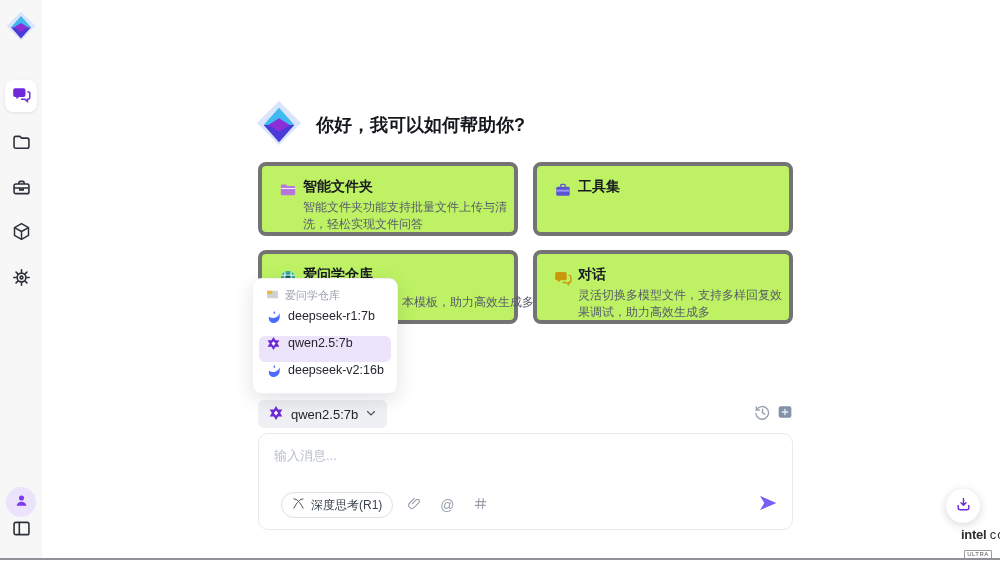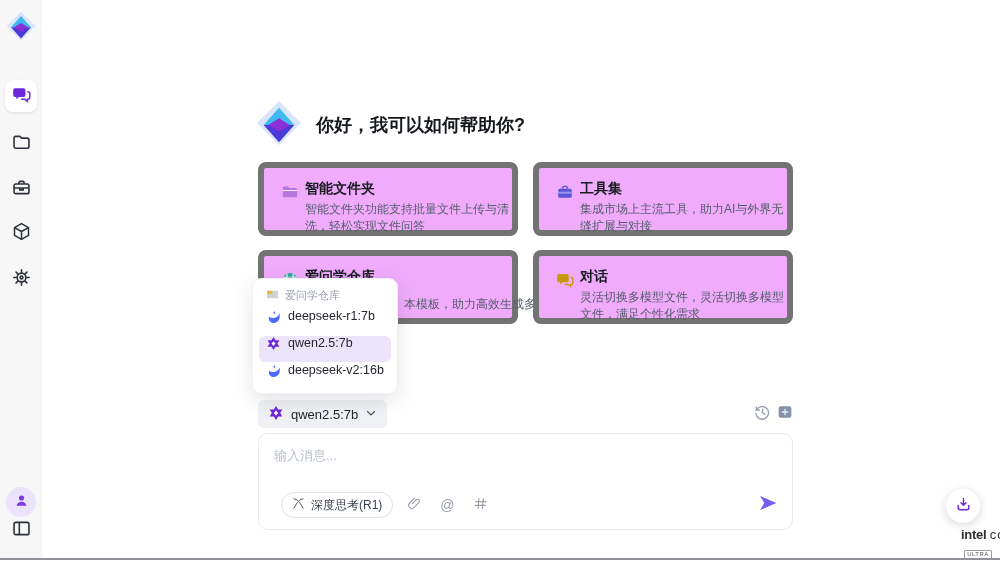--- a/index.html
+++ b/index.html
@@ -13,21 +13,21 @@
   .sidebar { position:absolute; left:0; top:0; width:42px; height:560px; background:#f7f7f8; z-index:5; }
   .side-abs { position:absolute; left:50%; transform:translateX(-50%); display:flex; align-items:center; justify-content:center; cursor:pointer; }
   .logo-btn { top:12px; width:32px; height:32px; }
   .nav-active { top:80px; width:32px; height:32px; background:#fff; border-radius:8px; box-shadow:0 1px 3px rgba(20,20,40,.10); }
   .nav-plain { width:26px; height:26px; }
   .acct { top:487px; width:30px; height:30px; border-radius:50%; background:#ebe3fb; }
   
   .greet-logo { position:absolute; left:256px; top:100px; width:46px; height:46px; }
   .greet-title { position:absolute; left:316px; top:113px; font-size:18px; font-weight:bold; color:#14171c; }
   
-  .card { position:absolute; width:260px; height:74px; background:#f0abfc; border:6px solid #737373; border-radius:8px; cursor:pointer; }
+  .card { position:absolute; width:260px; height:74px; background:#bef264; border:4px solid #737373; border-radius:8px; cursor:pointer; }
   .card-icon { position:absolute; left:17px; top:15px; width:18px; height:18px; }
   .card-title { position:absolute; left:41px; top:12px; font-size:14px; font-weight:bold; color:#181b20; }
   .card-desc { position:absolute; left:41px; top:33px; width:206px; font-size:12px; line-height:17px; color:#565d6b; }
   .card-desc-frag { position:absolute; left:140px; top:40px; white-space:nowrap; font-size:12px; color:#565d6b; }
   
   .dropdown { position:absolute; left:253px; top:279px; width:144px; height:114px; background:#fff; border-radius:8px;
     box-shadow:0 0 0 1px #f1f1f5, 0 6px 20px rgba(20,25,50,.13); z-index:30; padding-top:7px; }
   .dd-header { display:flex; align-items:center; gap:6px; padding:2px 13px 5px; font-size:11px; color:#9aa2ae; }
   .dd-item { display:flex; align-items:flex-start; gap:7px; height:26px; margin:1px 6px; padding:0 7px; border-radius:6px; font-size:12.5px; color:#23262c; cursor:pointer; }
   .dd-item.selected { background:#ece4fa; }
@@ -162,21 +162,20 @@
 
 <div class="card" style="left:533px; top:162px">
   <span class="card-icon">
     <svg width="18" height="18" viewBox="0 0 24 24">
       <path d="M9 7.5V6a1.5 1.5 0 0 1 1.5-1.5h3A1.5 1.5 0 0 1 15 6v1.5" fill="none" stroke="#5a55d6" stroke-width="1.8"></path>
       <rect x="3" y="7.5" width="18" height="12" rx="2" fill="#5a55d6"></rect>
       <rect x="3" y="11.6" width="18" height="2.6" fill="#9a94f2"></rect>
     </svg>
   </span>
   <div class="card-title">工具集</div>
-  <div class="card-desc">集成市场上主流工具，助力AI与外界无缝扩展与对接</div>
 </div>
 
 <div class="card" style="left:258px; top:250px">
   <span class="card-icon">
     <svg width="18" height="18" viewBox="0 0 24 24">
       <circle cx="12" cy="12" r="9.5" fill="#2aa79b"></circle>
       <g stroke="#fff" stroke-width="1.4" fill="none">
         <path d="M8 3.6v16.8M16 3.6v16.8M3.2 8.2h17.6M3.2 15.8h17.6"></path>
       </g>
       <rect x="8.7" y="8.9" width="6.6" height="6.2" fill="#17655d"></rect>
@@ -187,21 +186,21 @@
 </div>
 
 <div class="card" style="left:533px; top:250px">
   <span class="card-icon">
     <svg width="18" height="18" viewBox="0 0 24 24">
       <path d="M4 4h10.5a2.5 2.5 0 0 1 2.5 2.5v6a2.5 2.5 0 0 1-2.5 2.5H9l-3.5 3v-3H4a2.5 2.5 0 0 1-2.5-2.5v-6A2.5 2.5 0 0 1 4 4z" fill="#c9980a"></path>
       <path d="M19.5 8.5h.5a2.5 2.5 0 0 1 2.5 2.5v4.5a2.5 2.5 0 0 1-2.5 2.5h-.5v2.7l-3.3-2.7H11.5" fill="none" stroke="#c9980a" stroke-width="1.8"></path>
     </svg>
   </span>
   <div class="card-title">对话</div>
-  <div class="card-desc">灵活切换多模型文件，灵活切换多模型文件，满足个性化需求</div>
+  <div class="card-desc">灵活切换多模型文件，支持多样回复效果调试，助力高效生成多</div>
 </div>
 
 <div class="dropdown">
   <div class="dd-header">
     <span>
       <svg width="13" height="13" viewBox="0 0 24 24">
         <rect x="2" y="5" width="20" height="14" rx="2" fill="#ccd2da"></rect>
         <rect x="2" y="5" width="10" height="6" rx="1.5" fill="#e8b93f"></rect>
       </svg>
     </span>

